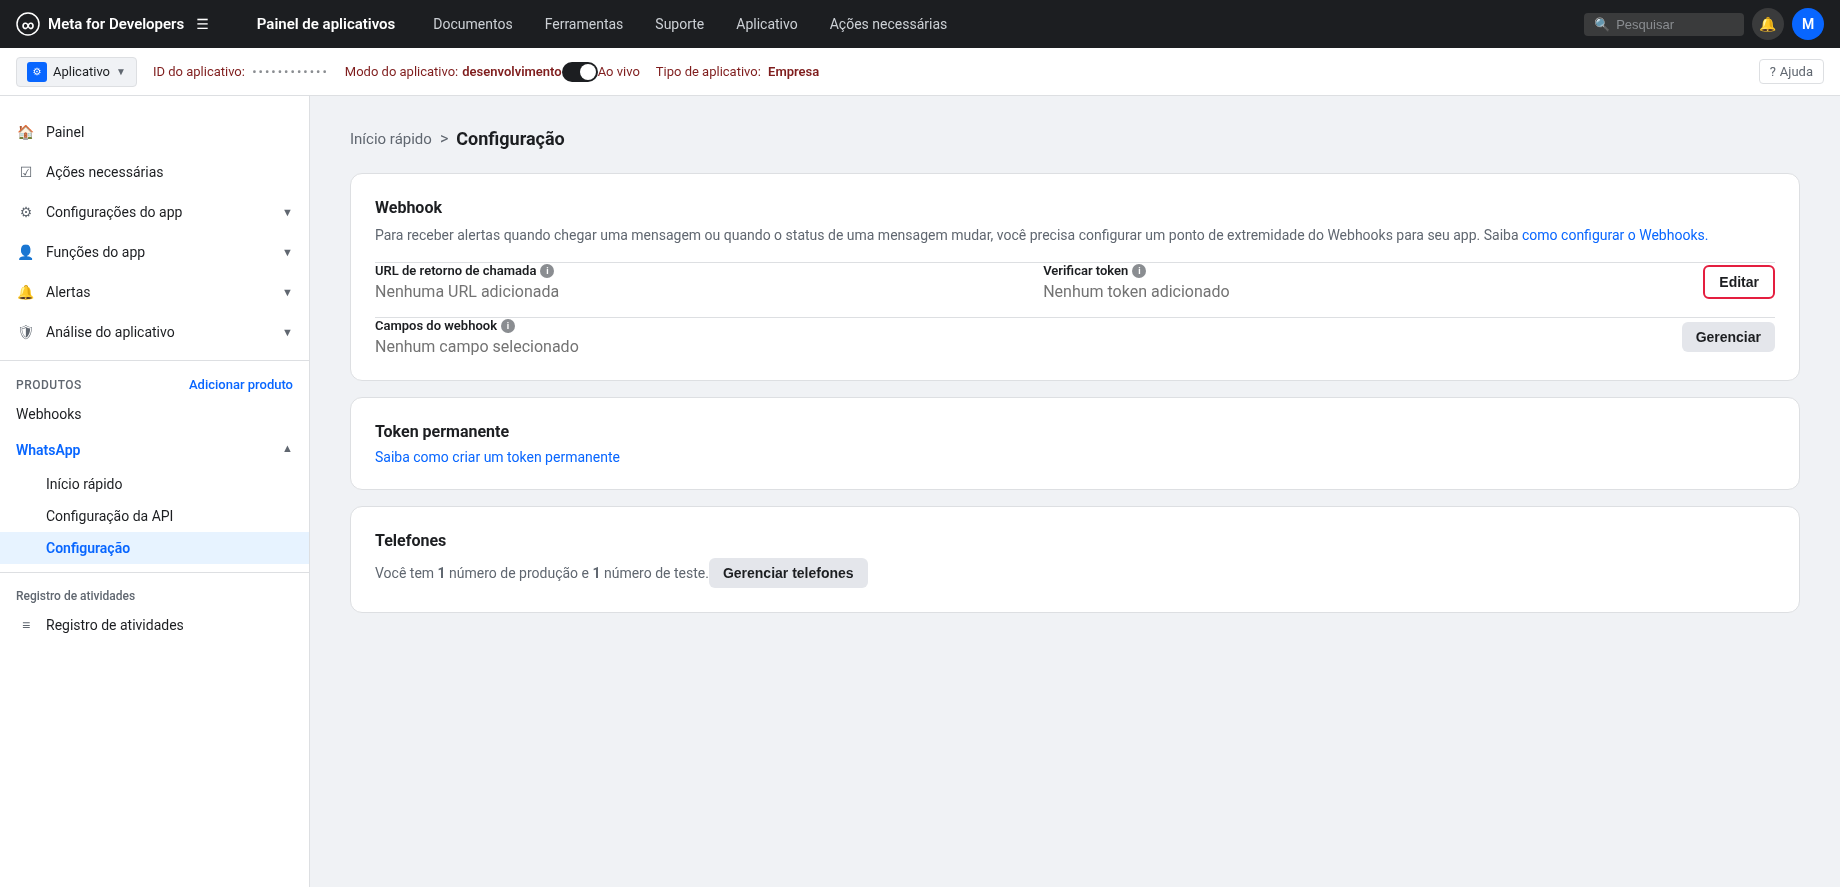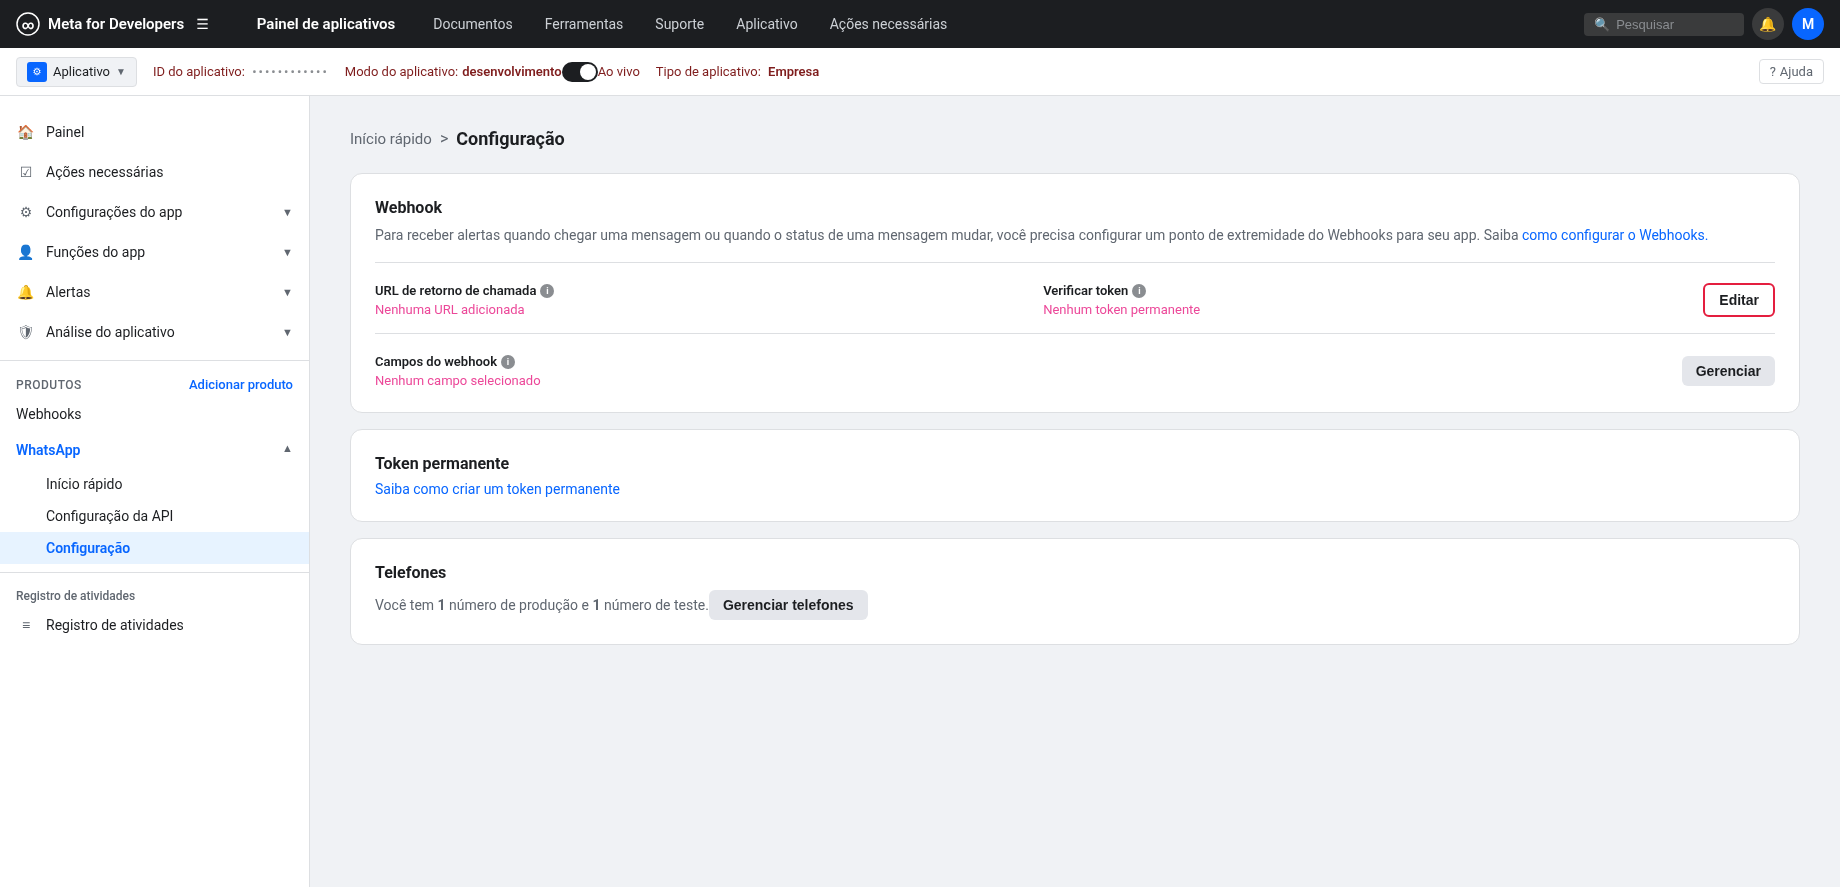--- a/index.html
+++ b/index.html
@@ -66,29 +66,29 @@
     .breadcrumb-sep { color: #606770; font-size: 16px; }
     .breadcrumb-current { font-weight: 700; color: #1c1e21; font-size: 18px; }
 
     
     .card { background: #fff; border-radius: 12px; border: 1px solid #dddfe2; margin-bottom: 16px; padding: 24px; }
     .card-title { font-size: 16px; font-weight: 700; color: #1c1e21; margin-bottom: 8px; }
     .card-desc { font-size: 14px; color: #606770; line-height: 1.5; margin-bottom: 16px; }
     .card-link { color: #0866ff; cursor: pointer; text-decoration: none; }
     .card-field { flex: 1; }
     .card-field-label { font-size: 13px; font-weight: 600; color: #1c1e21; margin-bottom: 4px; display: flex; align-items: center; gap: 4px; }
-    .card-field-value { font-size: 13px; color: #ec4899; }
+    .card-field-value { font-size: 16px; color: #737373; }
     .info-icon { width: 14px; height: 14px; border-radius: 50%; background: #8a8d91; color: white; font-size: 9px; display: inline-flex; align-items: center; justify-content: center; cursor: pointer; font-weight: 700; }
     .card-action { margin-left: auto; display: flex; align-items: center; }
     .btn { padding: 7px 14px; border-radius: 6px; font-size: 14px; font-weight: 600; cursor: pointer; border: none; }
     .btn-secondary { background: #e4e6eb; color: #1c1e21; }
     .btn-outline-red { background: #fff; color: #1c1e21; border: 2px solid #e41e3f; font-weight: 600; }
     .webhook-row { display: flex; align-items: center; gap: 16px; }
     .webhook-fields { display: flex; flex: 1; gap: 24px; }
-    .card-fields-section { border-top: 1px solid #dddfe2; padding-top: 20px; margin-top: 8px; }
+    .card-fields-section { border-top: 1px solid #dddfe2; padding-top: 0; margin-top: 8px; }
 
     
     .phones-row { display: flex; align-items: center; justify-content: flex-start; }
 
     
     .registro-label { font-size: 12px; color: #606770; padding: 8px 16px 2px; font-weight: 500; }
   </style>
 </head>
 <body>
 
@@ -239,21 +239,21 @@
                 <span>URL de retorno de chamada</span>
                 <span class="info-icon">i</span>
               </div>
               <div class="card-field-value">Nenhuma URL adicionada</div>
             </div>
             <div class="card-field">
               <div class="card-field-label">
                 <span>Verificar token</span>
                 <span class="info-icon">i</span>
               </div>
-              <div class="card-field-value">Nenhum token permanente</div>
+              <div class="card-field-value">Nenhum token adicionado</div>
             </div>
           </div>
           <div class="card-action">
             <button class="btn btn-outline-red">Editar</button>
           </div>
         </div>
       </div>
 
       <div class="card-fields-section" style="margin-top:16px;">
         <div class="webhook-row">

